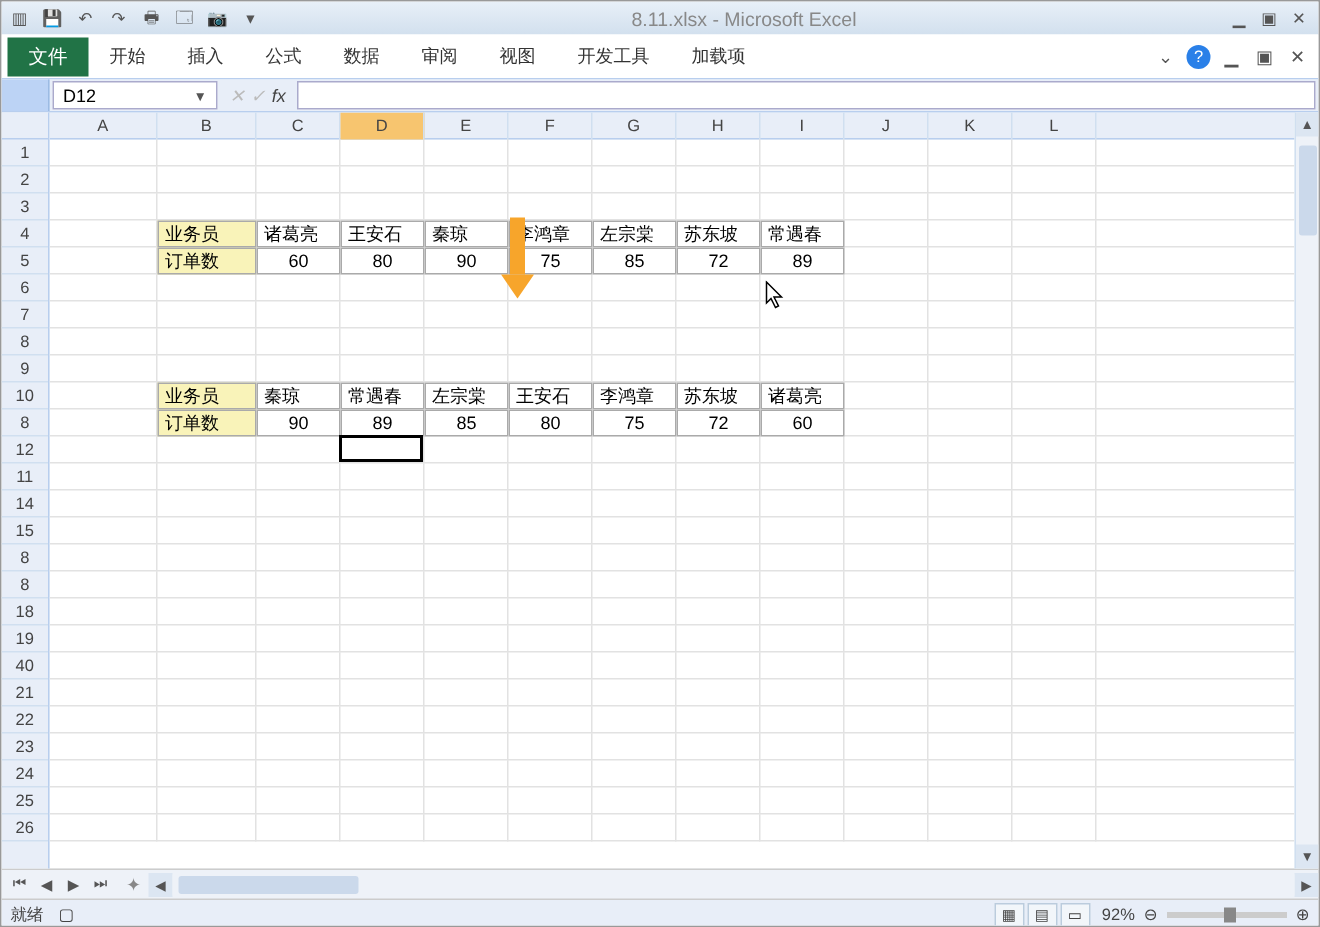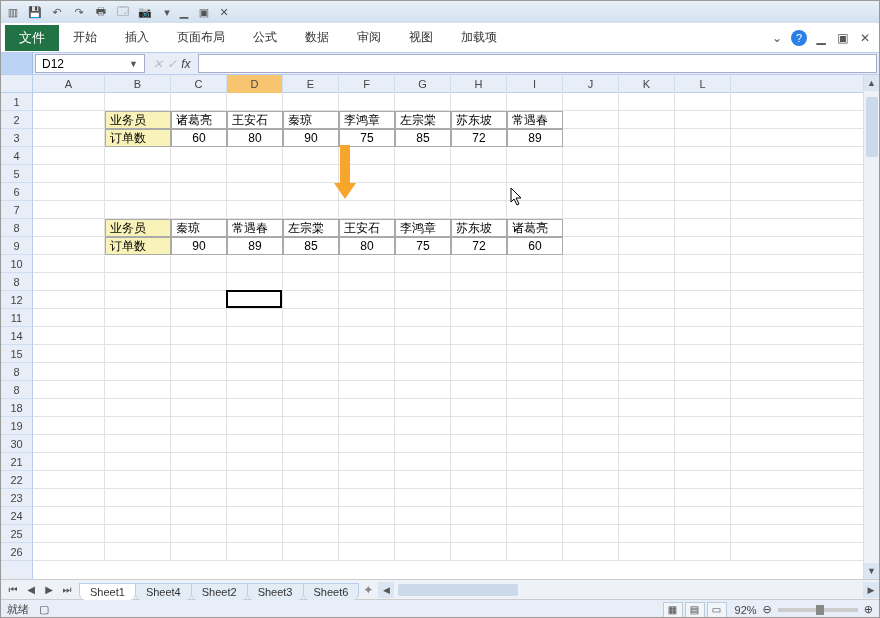--- a/index.html
+++ b/index.html
@@ -35,21 +35,21 @@
 
 .cells { flex: 1; position: relative; overflow: hidden; }
 .col-headers { height: 18px; display: flex; background: #e8eef8; border-bottom: 1px solid #b8ceee; }
 .col-headers .ch { height: 18px; border-right: 1px solid #d0dff0; text-align: center; font-size: 11px; color: #444; display:flex; align-items:center; justify-content:center; }
 .col-headers .ch.sel { background: #f7c56f; }
 
 .gridlines { position: absolute; top: 18px; left: 0; right: 0; bottom: 0; }
 .gridlines .row { height: 18px; border-bottom: 1px solid #e2e2e2; display: flex; }
 .gridlines .cell { height: 18px; border-right: 1px solid #e2e2e2; }
 
-.data-cell { position: absolute; height: 18px; display: flex; align-items: center; padding: 0 4px; font-size: 12px; color: #000; }
+.data-cell { position: absolute; height: 18px; display: flex; align-items: center; padding: 0 4px; font-size: 12px; color: #000; margin-top: 36px; }
 .hdr-cell { background: #f9f3b9; border: 1px solid #aaa; }
 .val-cell { border: 1px solid #aaa; background:#fff; }
 .num { justify-content: center; }
 
 .active-cell { position: absolute; border: 2px solid #000; pointer-events: none; }
 
 .arrow-shape { position: absolute; }
 .arrow-shape .shaft { width: 10px; height: 38px; background: #f7a52b; margin-left: 6px; }
 .arrow-shape .head { width: 0; height: 0; border-left: 11px solid transparent; border-right: 11px solid transparent; border-top: 16px solid #f7a52b; }
 
@@ -87,37 +87,38 @@
   <div class="left-icons">
     <span class="ico">▥</span>
     <span class="ico">💾</span>
     <span class="ico">↶</span>
     <span class="ico">↷</span>
     <span class="ico">🖶</span>
     <span class="ico">🗔</span>
     <span class="ico">📷</span>
     <span class="ico">▾</span>
   </div>
+  <div class="title">8.11.xlsx - Microsoft Excel</div>
   <div class="win-btns">
     <span class="wbtn">▁</span>
     <span class="wbtn">▣</span>
     <span class="wbtn">✕</span>
   </div>
 </div>
 
 <div class="ribbon-tabs">
   <div class="file-tab">文件</div>
   <div id="ribbon-tabs-holder" style="display: flex;">
       <div class="rtab">开始</div>
       <div class="rtab">插入</div>
-      <div class="rtab">页面布局</div>
       <div class="rtab">公式</div>
       <div class="rtab">数据</div>
       <div class="rtab">审阅</div>
       <div class="rtab">视图</div>
+      <div class="rtab">开发工具</div>
       <div class="rtab">加载项</div>
     </div>
   <div class="spacer"></div>
   <div class="right-ctrls">
     <span class="ricon">⌄</span>
     <span class="help-circle">?</span>
     <span class="ricon">▁</span>
     <span class="ricon">▣</span>
     <span class="ricon">✕</span>
   </div>
@@ -153,21 +154,21 @@
         <div class="rh">10</div>
         <div class="rh">8</div>
         <div class="rh">12</div>
         <div class="rh">11</div>
         <div class="rh">14</div>
         <div class="rh">15</div>
         <div class="rh">8</div>
         <div class="rh">8</div>
         <div class="rh">18</div>
         <div class="rh">19</div>
-        <div class="rh">30</div>
+        <div class="rh">40</div>
         <div class="rh">21</div>
         <div class="rh">22</div>
         <div class="rh">23</div>
         <div class="rh">24</div>
         <div class="rh">25</div>
         <div class="rh">26</div>
       </div>
   </div>
   <div class="cells">
     <div class="col-headers" id="col-hdrs">
@@ -603,27 +604,20 @@
   </div>
 </div>
 
 <div class="sheet-tab-row">
   <div class="sheet-nav">
     <span class="nbtn">⏮</span>
     <span class="nbtn">◀</span>
     <span class="nbtn">▶</span>
     <span class="nbtn">⏭</span>
   </div>
-  <div class="sheet-tabs" id="sheet-tabs">
-      <div class="sheet-tab active">Sheet1</div>
-      <div class="sheet-tab">Sheet4</div>
-      <div class="sheet-tab">Sheet2</div>
-      <div class="sheet-tab">Sheet3</div>
-      <div class="sheet-tab">Sheet6</div>
-    </div>
   <span class="sheet-new">✦</span>
   <div class="hscroll">
     <span class="btn">◀</span>
     <div class="track">
         <div class="thumb"></div>
       </div>
     <span class="btn">▶</span>
   </div>
 </div>
 

